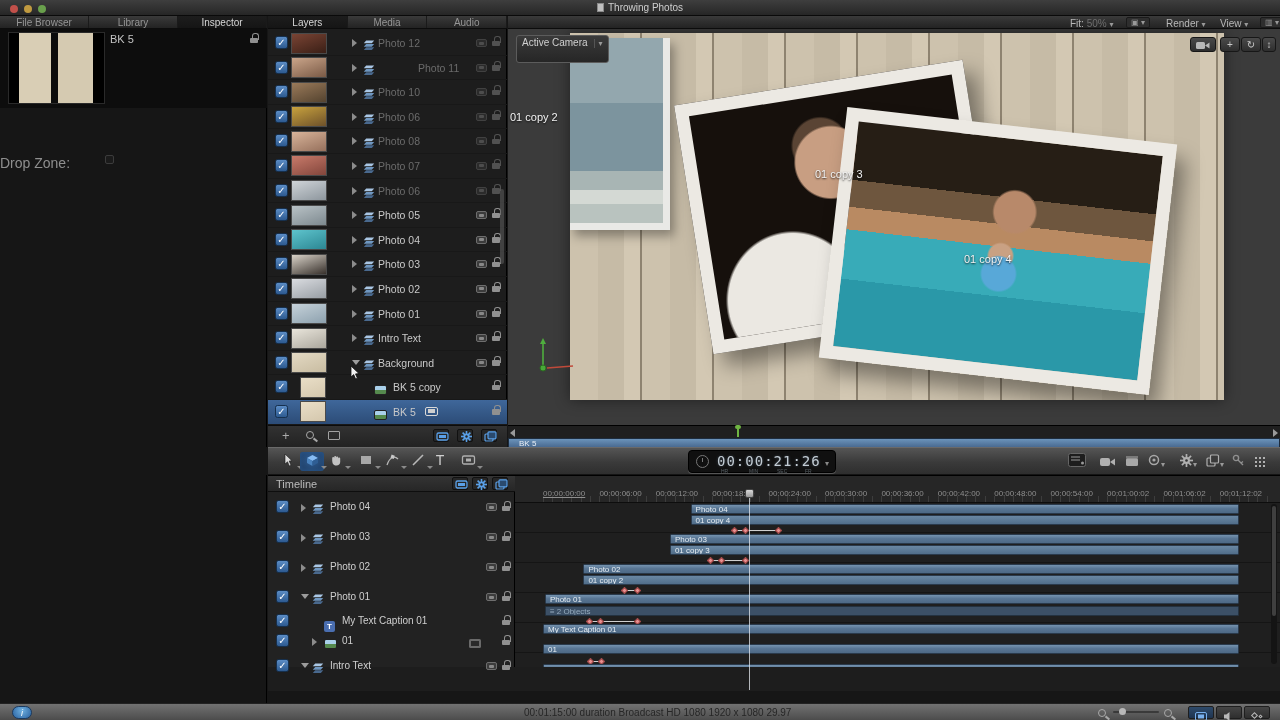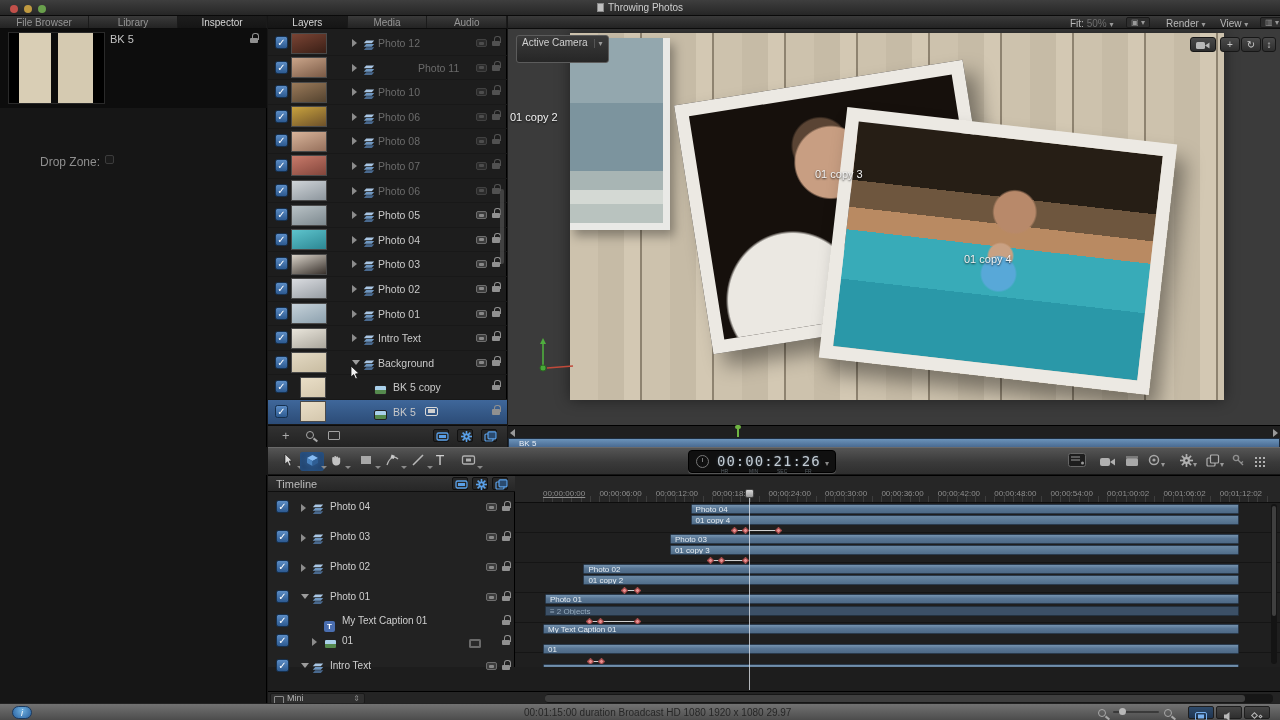--- a/index.html
+++ b/index.html
@@ -32,21 +32,21 @@
     border:1px solid #2a2a2a;
     background:linear-gradient(90deg,#000 0 11%,#d9ceb5 11% 44%,#0b0b0b 44% 52%,#d5cab1 52% 88%,#000 88%); }
   #preview-label { position:absolute; left:110px; top:4px; font-size:11px; color:#c4c4c4; }
   .subtabs { position:absolute; left:0; top:79px; width:267px; height:16px;
     background:linear-gradient(#2c2c2c,#1e1e1e); border-bottom:1px solid #0e0e0e; display:flex; }
   .subtab { flex:1; font-size:10px; line-height:16px; text-align:center; color:#9a9a9a; }
   .subtab.active { background:linear-gradient(#454545,#303030); border-radius:4px 4px 0 0; color:#dcdcdc; }
   #section-hdr { position:absolute; left:6px; top:104px; width:255px; height:16px; background:#262626;
     border:1px solid #141414; border-radius:2px; font-size:11px; color:#bdbdbd; line-height:15px; padding-left:7px; }
   #reset-ic { position:absolute; right:8px; top:0; color:#8f8f8f; font-size:11px; }
-  #dz-label { position:absolute; left:0px; top:126px; width:100px; text-align:right; font-size:12px; color:#8f8f8f; }
+  #dz-label { position:absolute; left:0px; top:126px; width:100px; font-size:14px; color:#8f8f8f; }
   #dz-check { position:absolute; left:105px; top:126px; width:9px; height:9px; background:#1b1b1b; border:1px solid #3c3c3c; border-radius:2px; }
 
   
   #layers-panel { position:absolute; left:268px; top:29px; width:239px; height:418px; background:#1d1d1d; border-right:1px solid #000; }
   #layers-list { position:absolute; left:0; top:2px; width:239px; }
   .lrow { position:relative; width:239px; height:24.6px; border-bottom:1px solid #181818; }
   .lrow.selected { background:linear-gradient(#3f679a,#2c4c77); }
   .cb { position:absolute; left:7px; top:5px; width:13px; height:13px; border-radius:2.5px;
     background:linear-gradient(#5b8cc5,#2d5a90); border:1px solid #16304e; color:#fff;
     font-size:10px; line-height:12px; text-align:center; }
@@ -788,26 +788,20 @@
         <div class="kfline" style="left: 75px; top: 158px; width: 11.28px;"></div>
         <div class="kf" style="left: 72.5px; top: 156px;"></div>
         <div class="kf" style="left: 83.78px; top: 156px;"></div>
         <div class="bar" style="left: 28px; top: 161px; width: 695.6px;">
           <span>Intro Text</span>
         </div>
       </div>
     <div id="tl-vscroll">
         <div id="tl-vthumb"></div>
       </div>
-    <div id="tl-bottom">
-      <div id="mini-dd"><span>Mini</span><span style="position:absolute;right:4px;top:0px;color:#8a8a8a;font-size:8px;">⇕</span></div>
-      <div id="hscroll">
-          <div id="hthumb"></div>
-        </div>
-    </div>
   </div>
   <div id="playhead" style="left: 748.578px;"></div>
   <div id="ph-handle" style="left: 744.578px;"></div>
 
   <div id="cv-labels">
       <span class="cv-label abs" style="left: 510px; top: 111px;">01 copy 2</span>
       <span class="cv-label abs" style="left: 815px; top: 168px;">01 copy 3</span>
       <span class="cv-label abs" style="left: 964px; top: 253px;">01 copy 4</span>
     </div>
 

